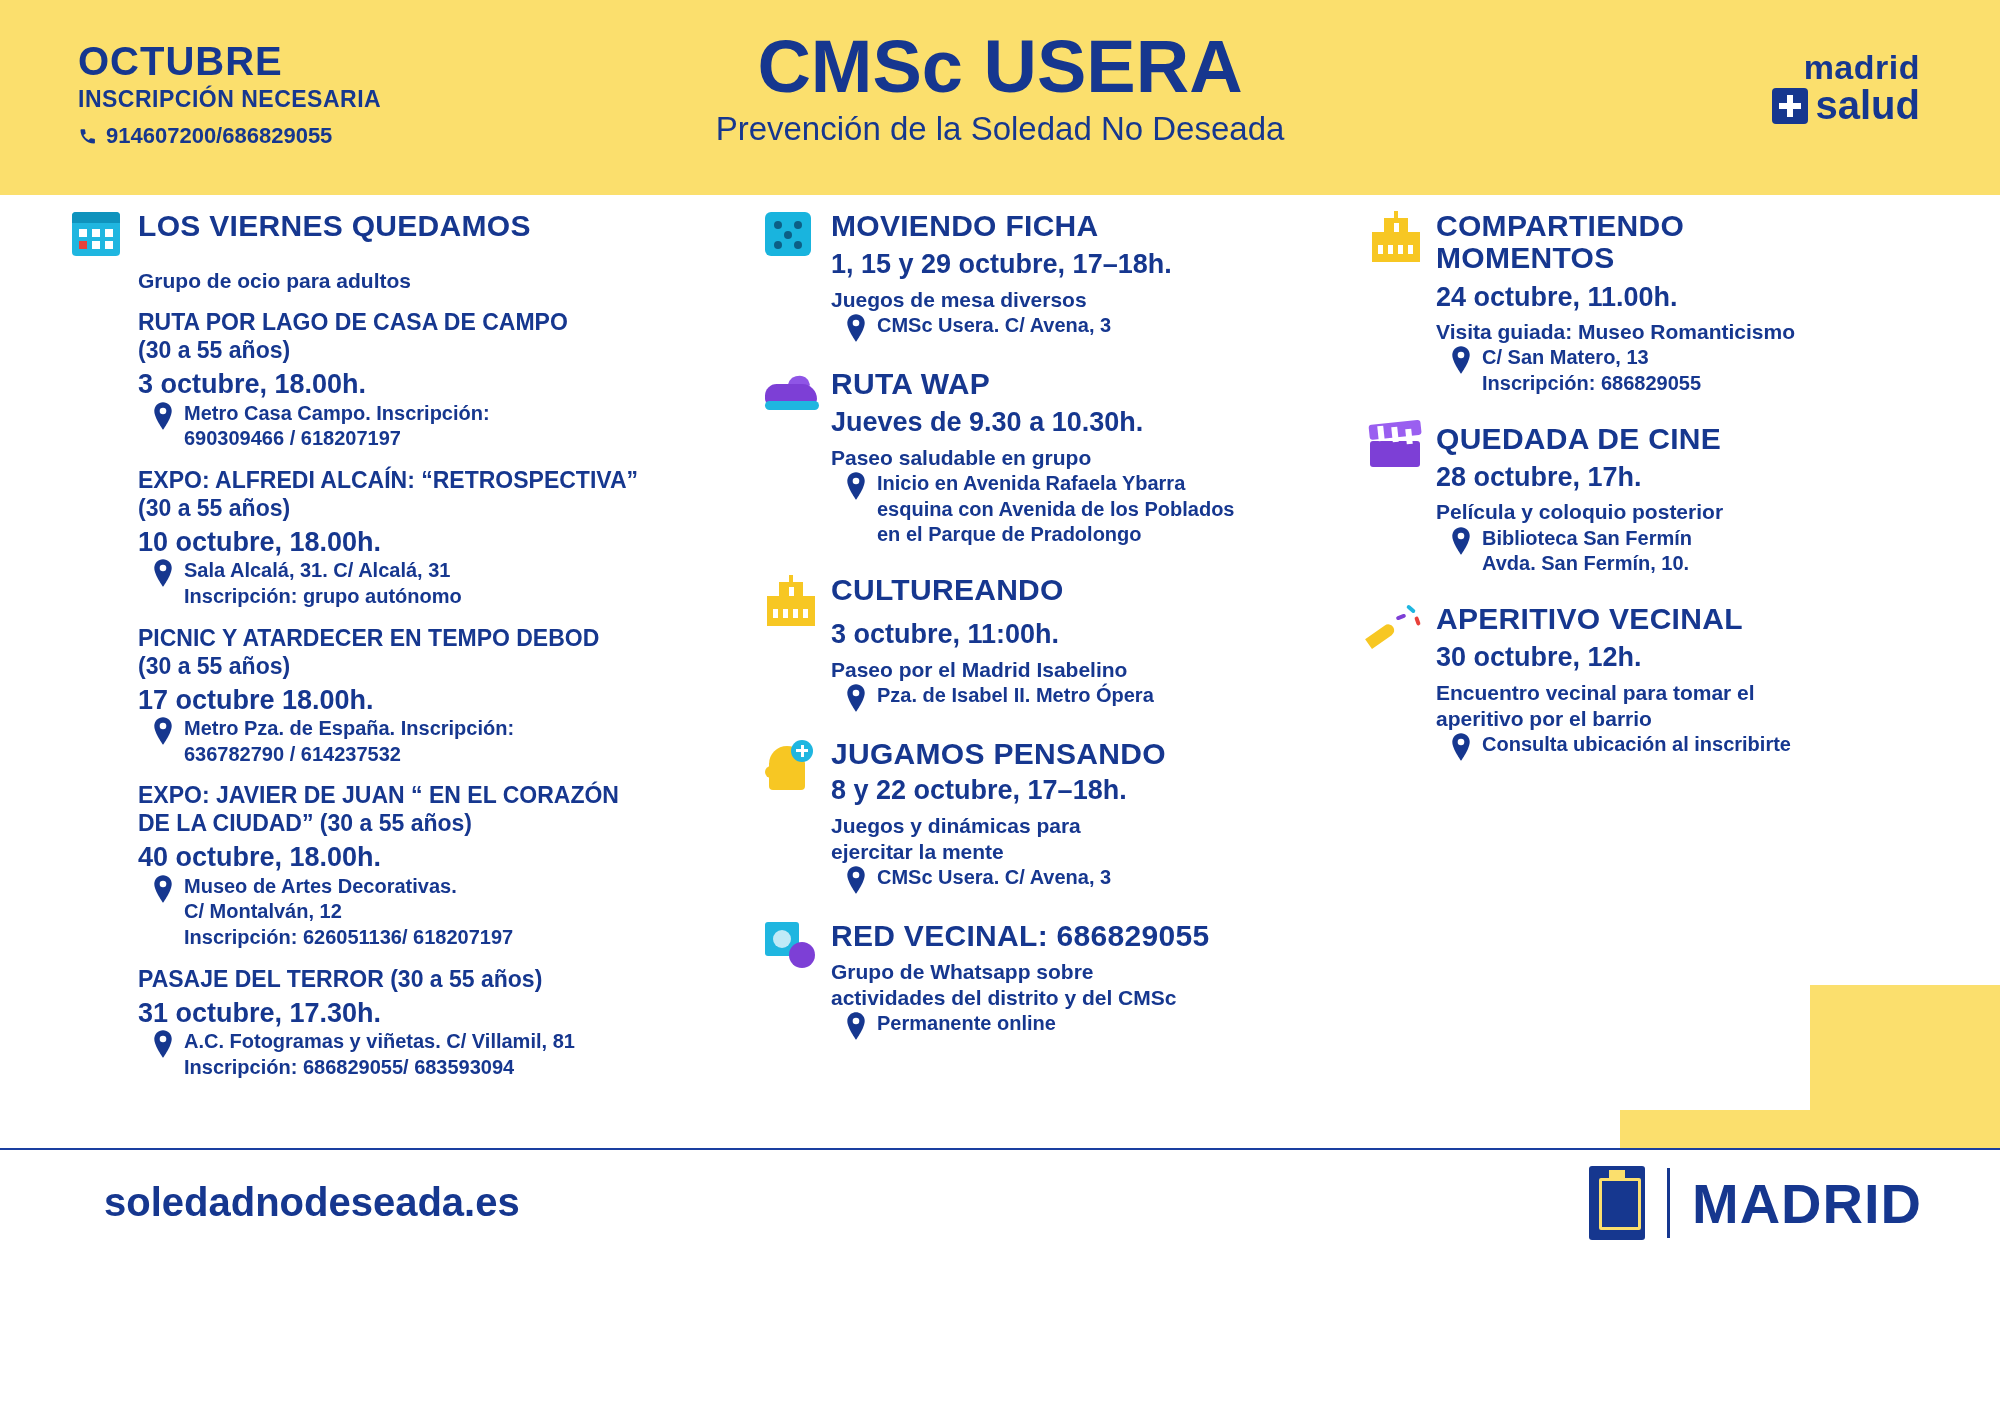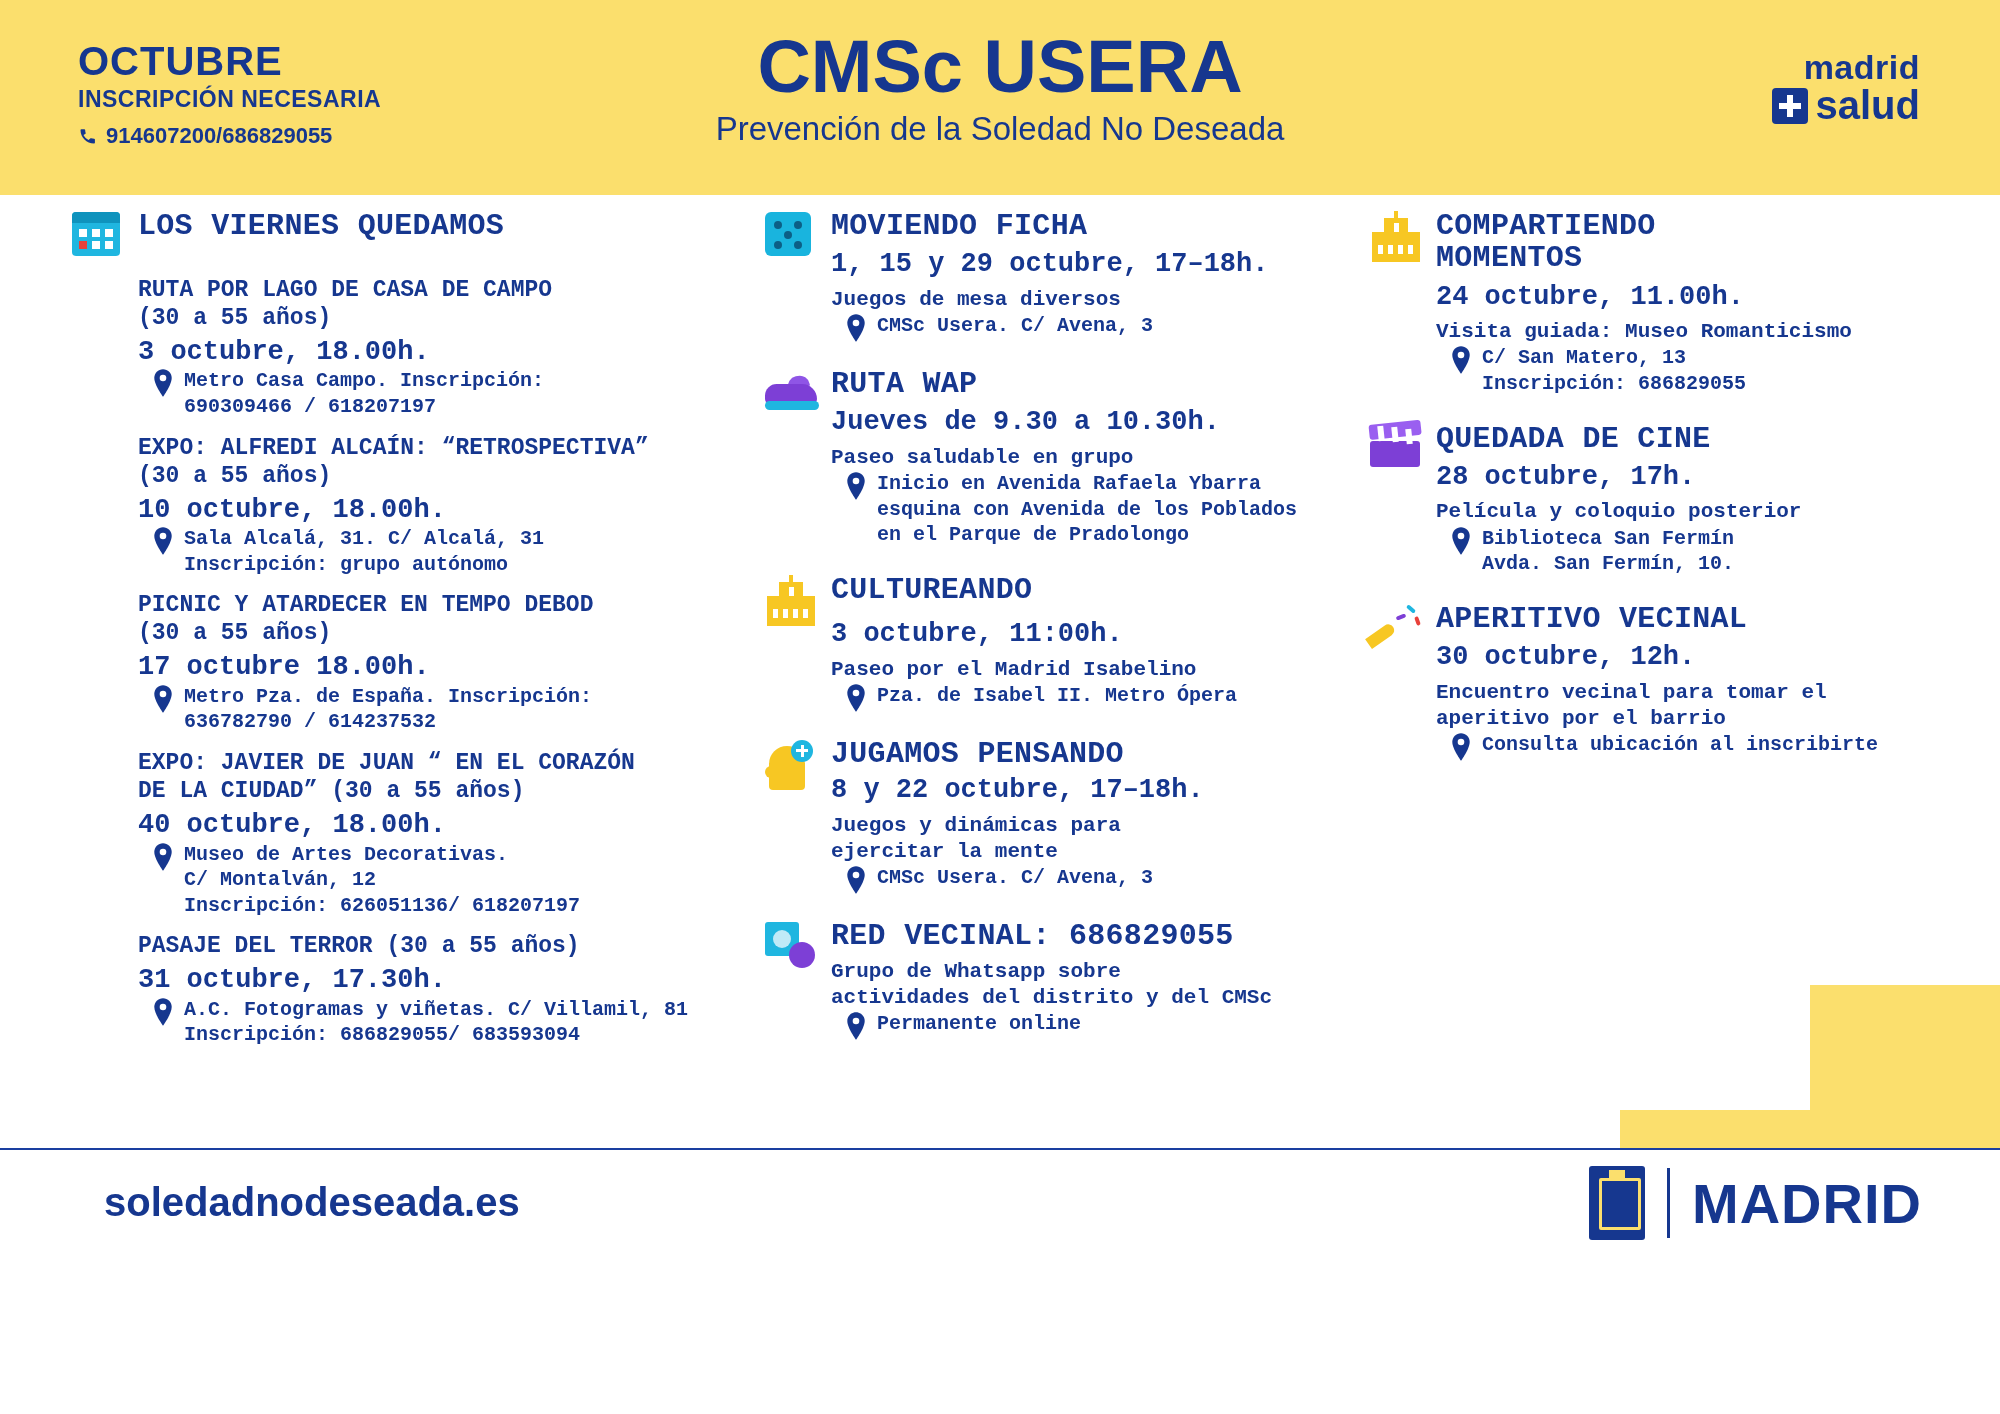--- a/index.html
+++ b/index.html
@@ -56,21 +56,21 @@
     position: relative; display: inline-block;
   }
   .cross-badge:before, .cross-badge:after {
     content: ""; position: absolute; background: #fff;
   }
   .cross-badge:before { left: 15px; top: 7px; width: 6px; height: 22px; }
   .cross-badge:after { left: 7px; top: 15px; width: 22px; height: 6px; }
 
   
   .cols {
-    position: absolute; top: 210px; left: 0; width: 2000px; height: 1090px; font-family: Liberation Mono, monospace;
+    position: absolute; top: 210px; left: 0; width: 2000px; height: 1090px;
   }
   .col { position: absolute; top: 0; }
   .col1 { left: 72px;  width: 640px; }
   .col2 { left: 765px; width: 620px; }
   .col3 { left: 1370px; width: 560px; }
 
   .block { position: relative; margin-bottom: 26px; }
   .block-head {
     display: flex; align-items: flex-start; gap: 14px;
   }
@@ -258,20 +258,21 @@
               <div class="d" style="left:20px;top:17px"></div>
               <div class="d" style="left:33px;top:17px"></div>
               <div class="d r" style="left:7px;top:29px"></div>
               <div class="d" style="left:20px;top:29px"></div>
               <div class="d" style="left:33px;top:29px"></div>
             </div>
           </div>
           <div class="blk-title">LOS VIERNES QUEDAMOS</div>
         </div>
         <div class="blk-body">
+          <div class="sub" style="white-space:pre-line">Grupo de ocio para adultos</div>
 
           <div>
             <div class="evt-name" style="white-space:pre-line">RUTA POR LAGO DE CASA DE CAMPO
 (30 a 55 años)</div>
             <div class="evt-date">3 octubre, 18.00h.</div>
             <div class="loc">
               <span class="pin">
                   <svg viewBox="0 0 24 30" width="22" height="28">
                     <path d="M12 0C6.8 0 2.5 4.3 2.5 9.5 2.5 17 12 30 12 30s9.5-13 9.5-20.5C21.5 4.3 17.2 0 12 0z" fill="#16378f"></path>
                     <circle cx="12" cy="9.5" r="3.6" fill="#fff"></circle>

